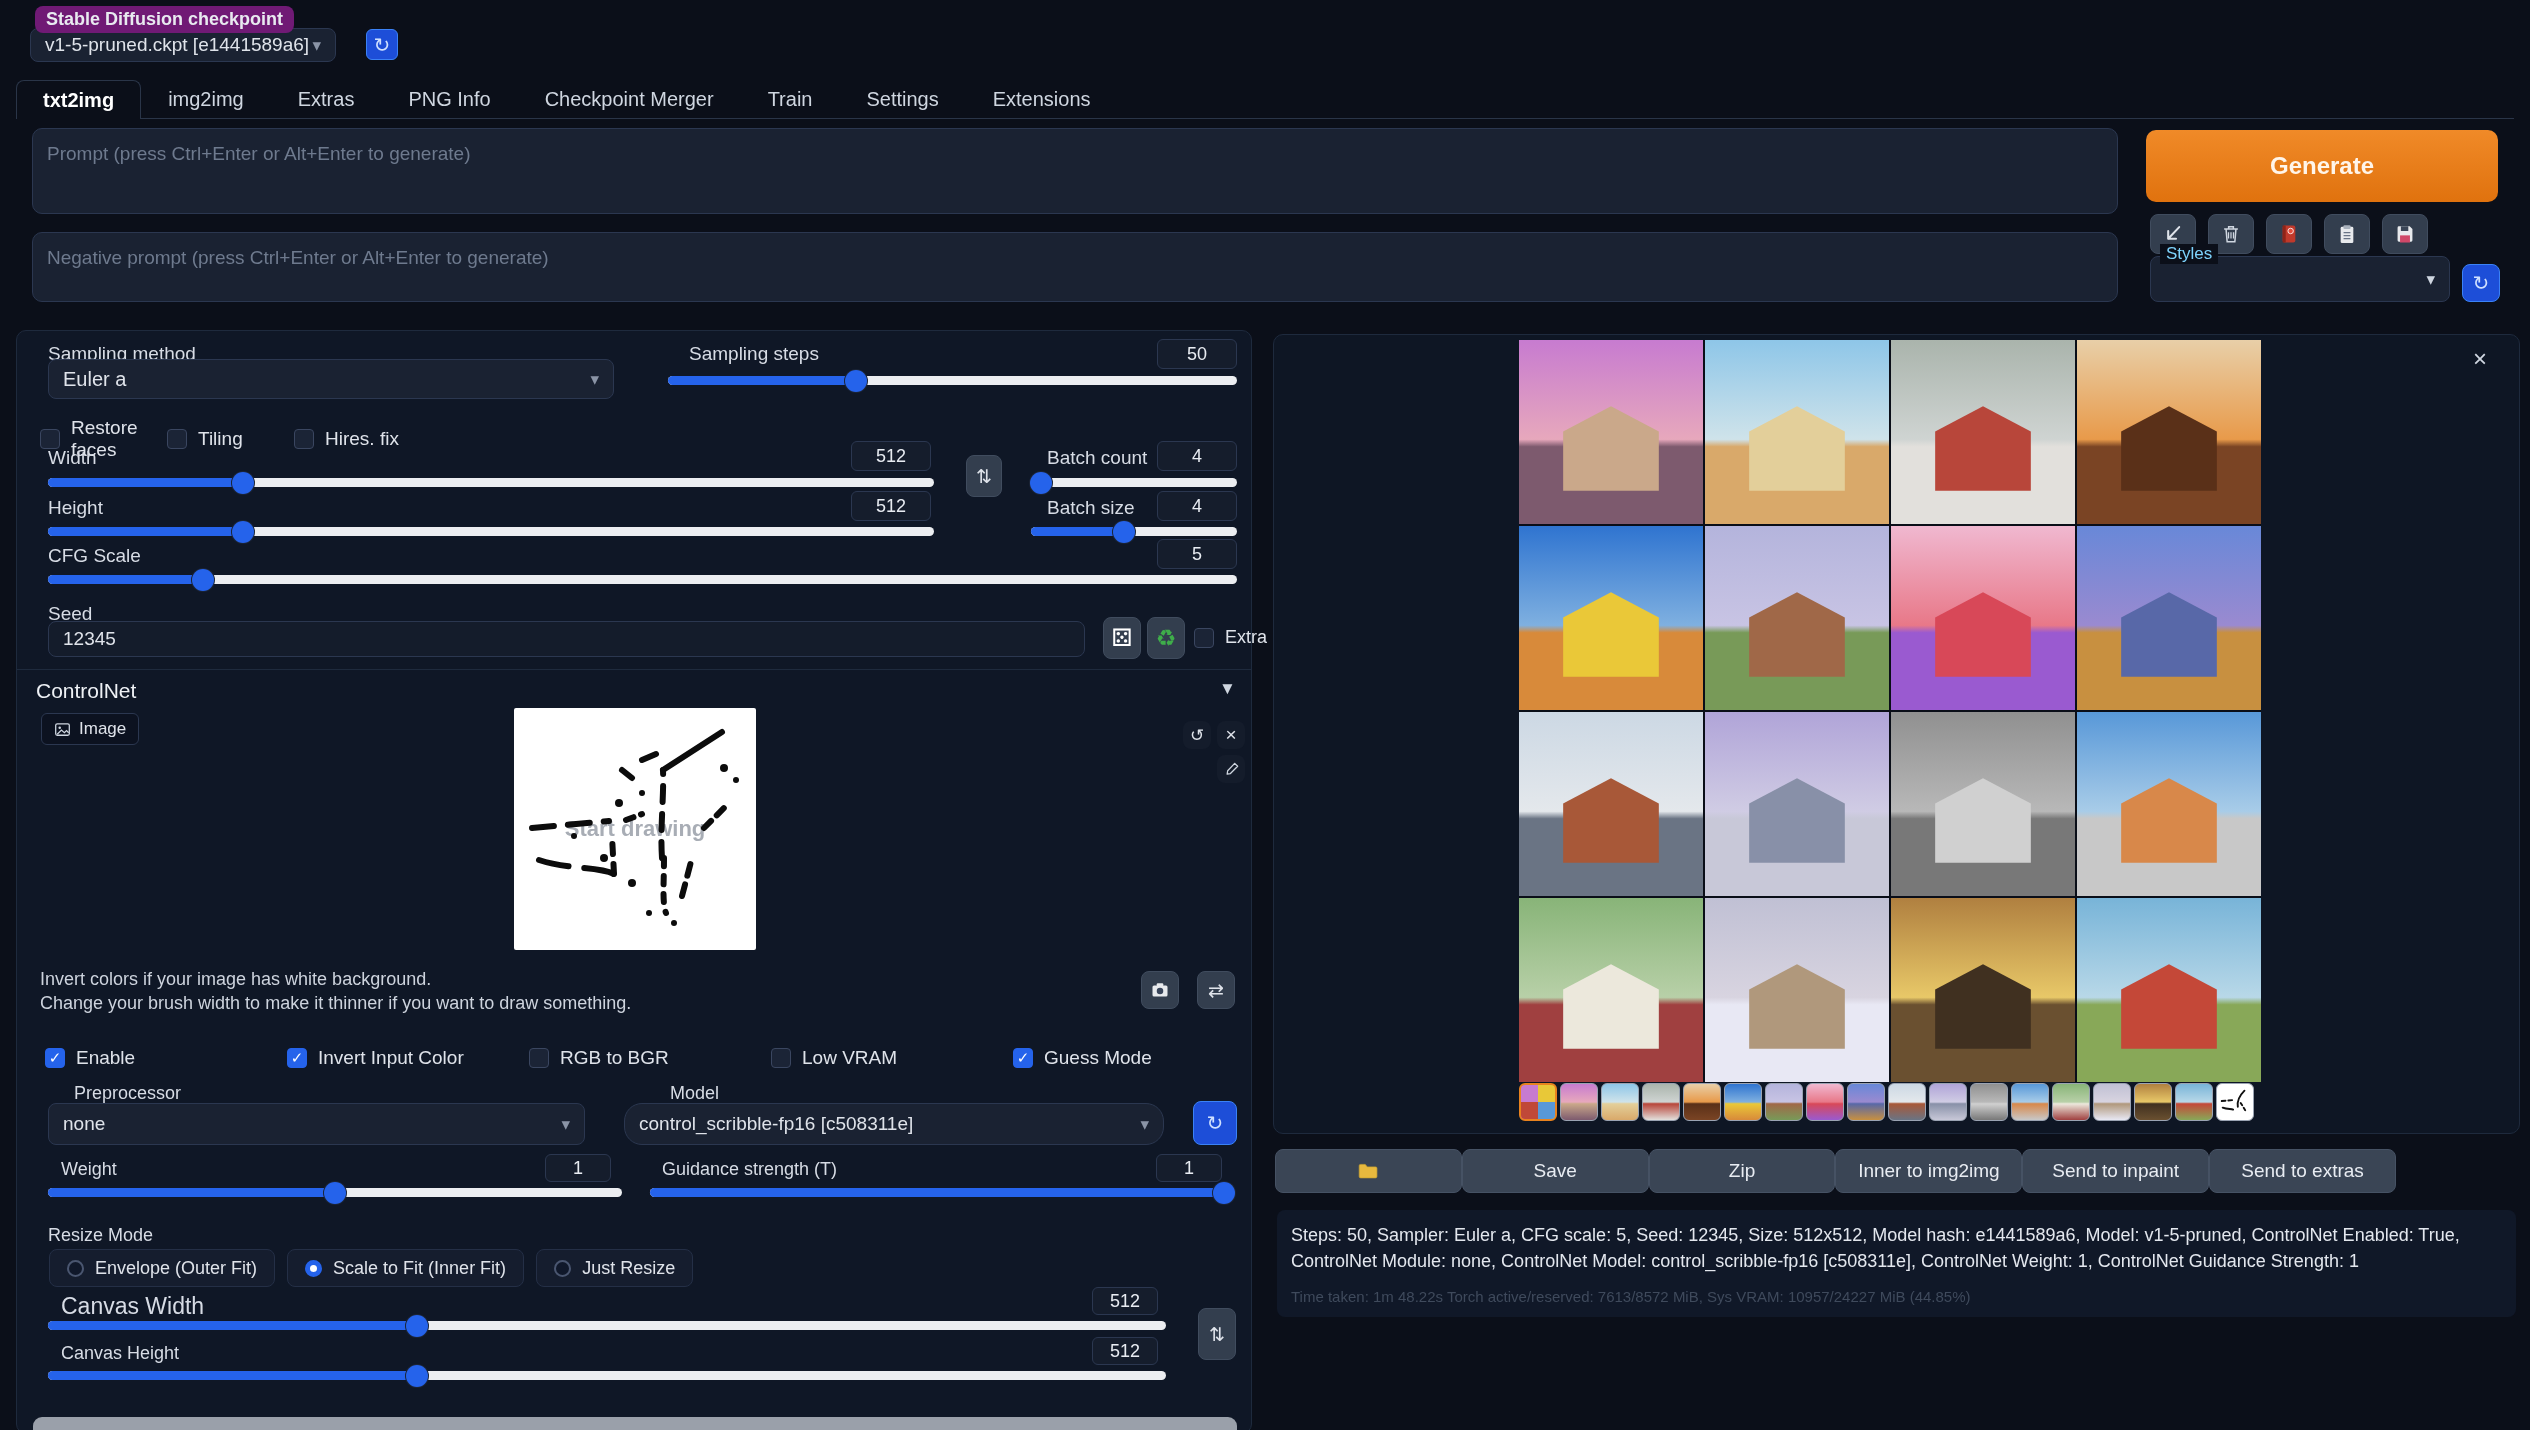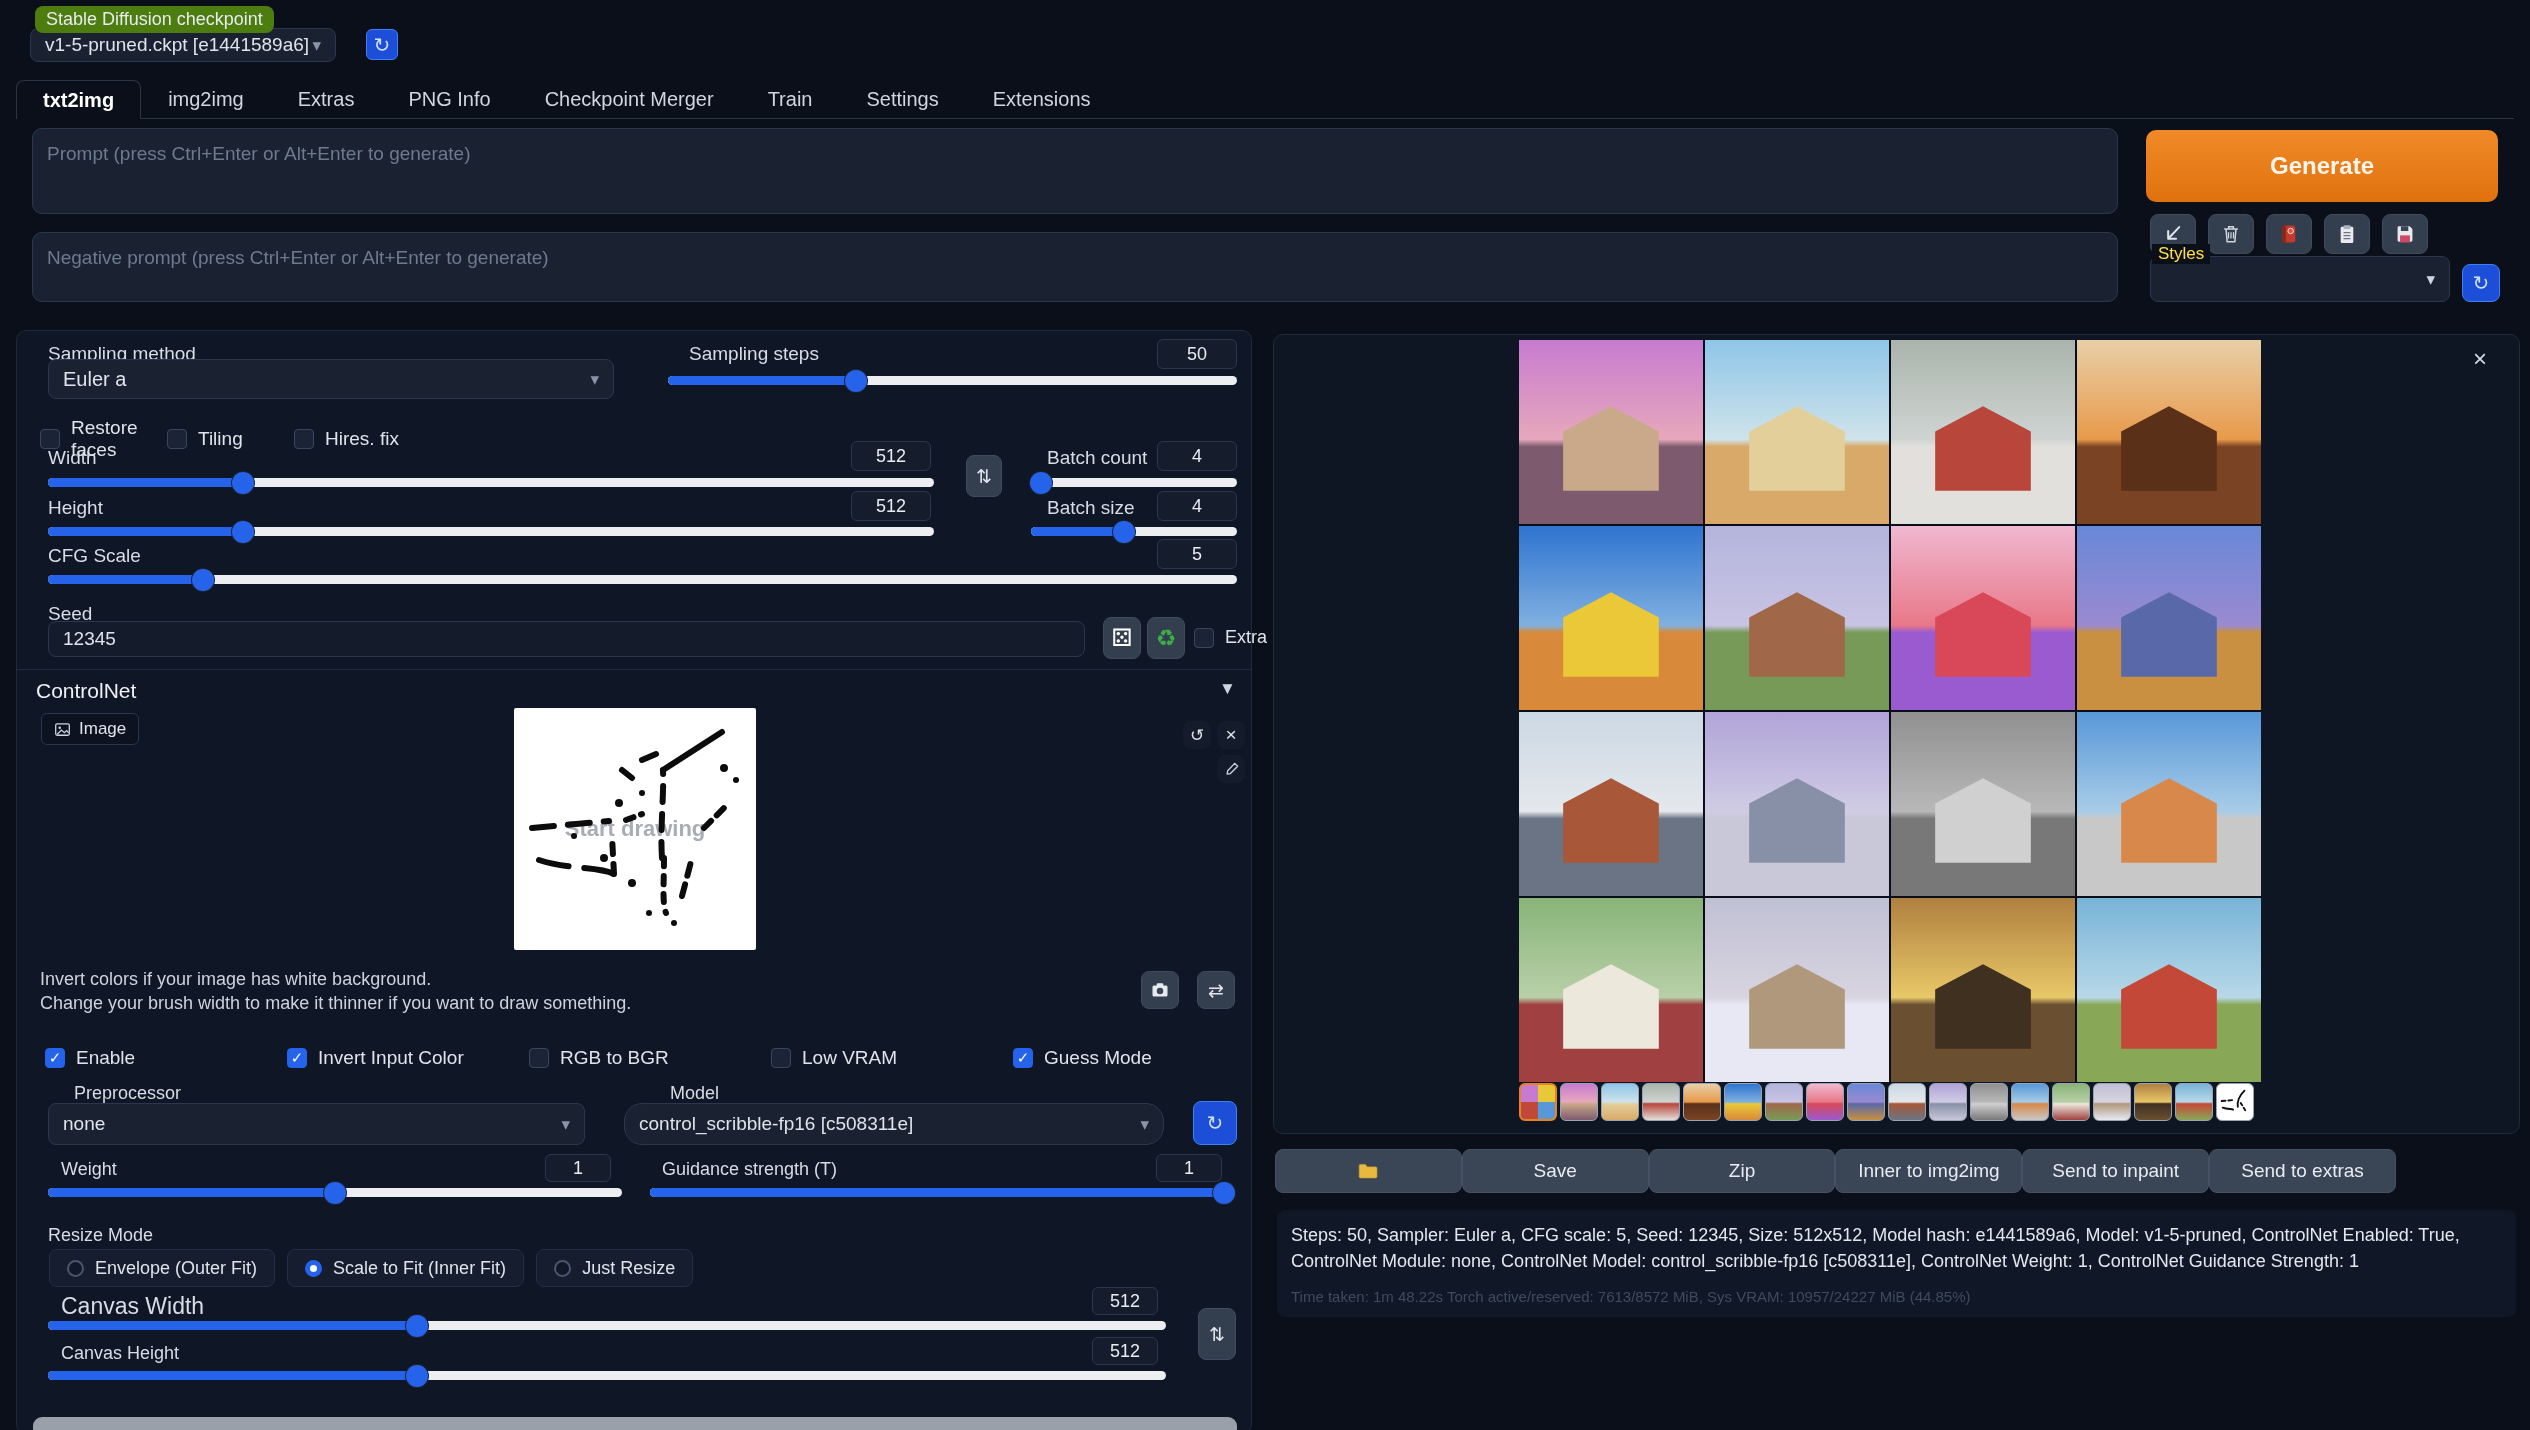--- a/index.html
+++ b/index.html
@@ -39,21 +39,21 @@
   #thumbs{position:absolute;left:245px;top:748px;display:flex;gap:3px;}
   .thumb{width:38px;height:38px;border-radius:6px;border:1px solid #9aa3b2;overflow:hidden;position:relative;cursor:pointer;box-sizing:border-box;flex:none;}
   .thumb.sel{border:2px solid #e8821e;}
   .abtn{height:42px;border-radius:8px;background:#3a4555;border:1px solid #465264;color:#e8ecf2;font-size:19px;display:flex;align-items:center;justify-content:center;flex:1;cursor:pointer;}
   .scribble-bg{background:#fff;}
 </style>
 </head>
 <body>
 
 <div class="abs" style="left:30px;top:6px;">
-  <div style="position:absolute;left:5px;top:0;background:#4d7c0f;color:#e8eaf0;font-size:18px;padding:3px 11px;border-radius:8px;white-space:nowrap;z-index:2;">Stable Diffusion checkpoint</div>
+  <div style="position:absolute;left:5px;top:0;background:#701a75;color:#e8eaf0;font-size:18px;padding:3px 11px;border-radius:8px;white-space:nowrap;z-index:2;font-weight:bold;">Stable Diffusion checkpoint</div>
   <div class="dd" style="left:0;top:22px;width:306px;height:34px;">
     <span style="font-size:19px;">v1-5-pruned.ckpt [e1441589a6]</span>
     <span class="caret">▾</span>
   </div>
   <div class="iconbtn bluebtn" style="left:336px;top:23px;width:32px;height:31px;border-radius:6px;">
       <span>↻</span>
     </div>
 </div>
 
 <div id="tabbar">
@@ -111,21 +111,21 @@
       <span style="display:inline-flex;width:22px;height:22px;">
         <svg viewBox="0 0 16 16">
           <path d="M2.6 3.4 a1 1 0 0 1 1-1 h7.8 l2 2 v8.2 a1 1 0 0 1 -1 1 h-8.8 a1 1 0 0 1 -1-1 z" fill="#e8eaed"></path>
           <rect x="5" y="2.4" width="5.4" height="3.4" fill="#3a4556"></rect>
           <rect x="4.4" y="9" width="7.2" height="5.2" fill="#d04868"></rect>
         </svg>
       </span>
     </div>
   </div>
 <div class="abs" style="left:2150px;top:244px;">
-  <div style="position:absolute;left:2px;top:0;color:#fde047;font-size:17px;background:#0b0f19;padding:0 6px;z-index:2;">Styles</div>
+  <div style="position:absolute;left:10px;top:0;color:#7dd3fc;font-size:17px;background:#0b0f19;padding:0 6px;z-index:2;">Styles</div>
   <div class="dd" style="left:0;top:12px;width:300px;height:46px;">
     <span></span>
     <span class="caret" style="color:#cfd6e0;">▾</span>
   </div>
   <div class="iconbtn bluebtn" style="left:312px;top:20px;width:38px;height:38px;border-radius:8px;">
       <span>↻</span>
     </div>
 </div>
 
 <div class="panel" style="left:16px;top:330px;width:1236px;height:1104px;">

